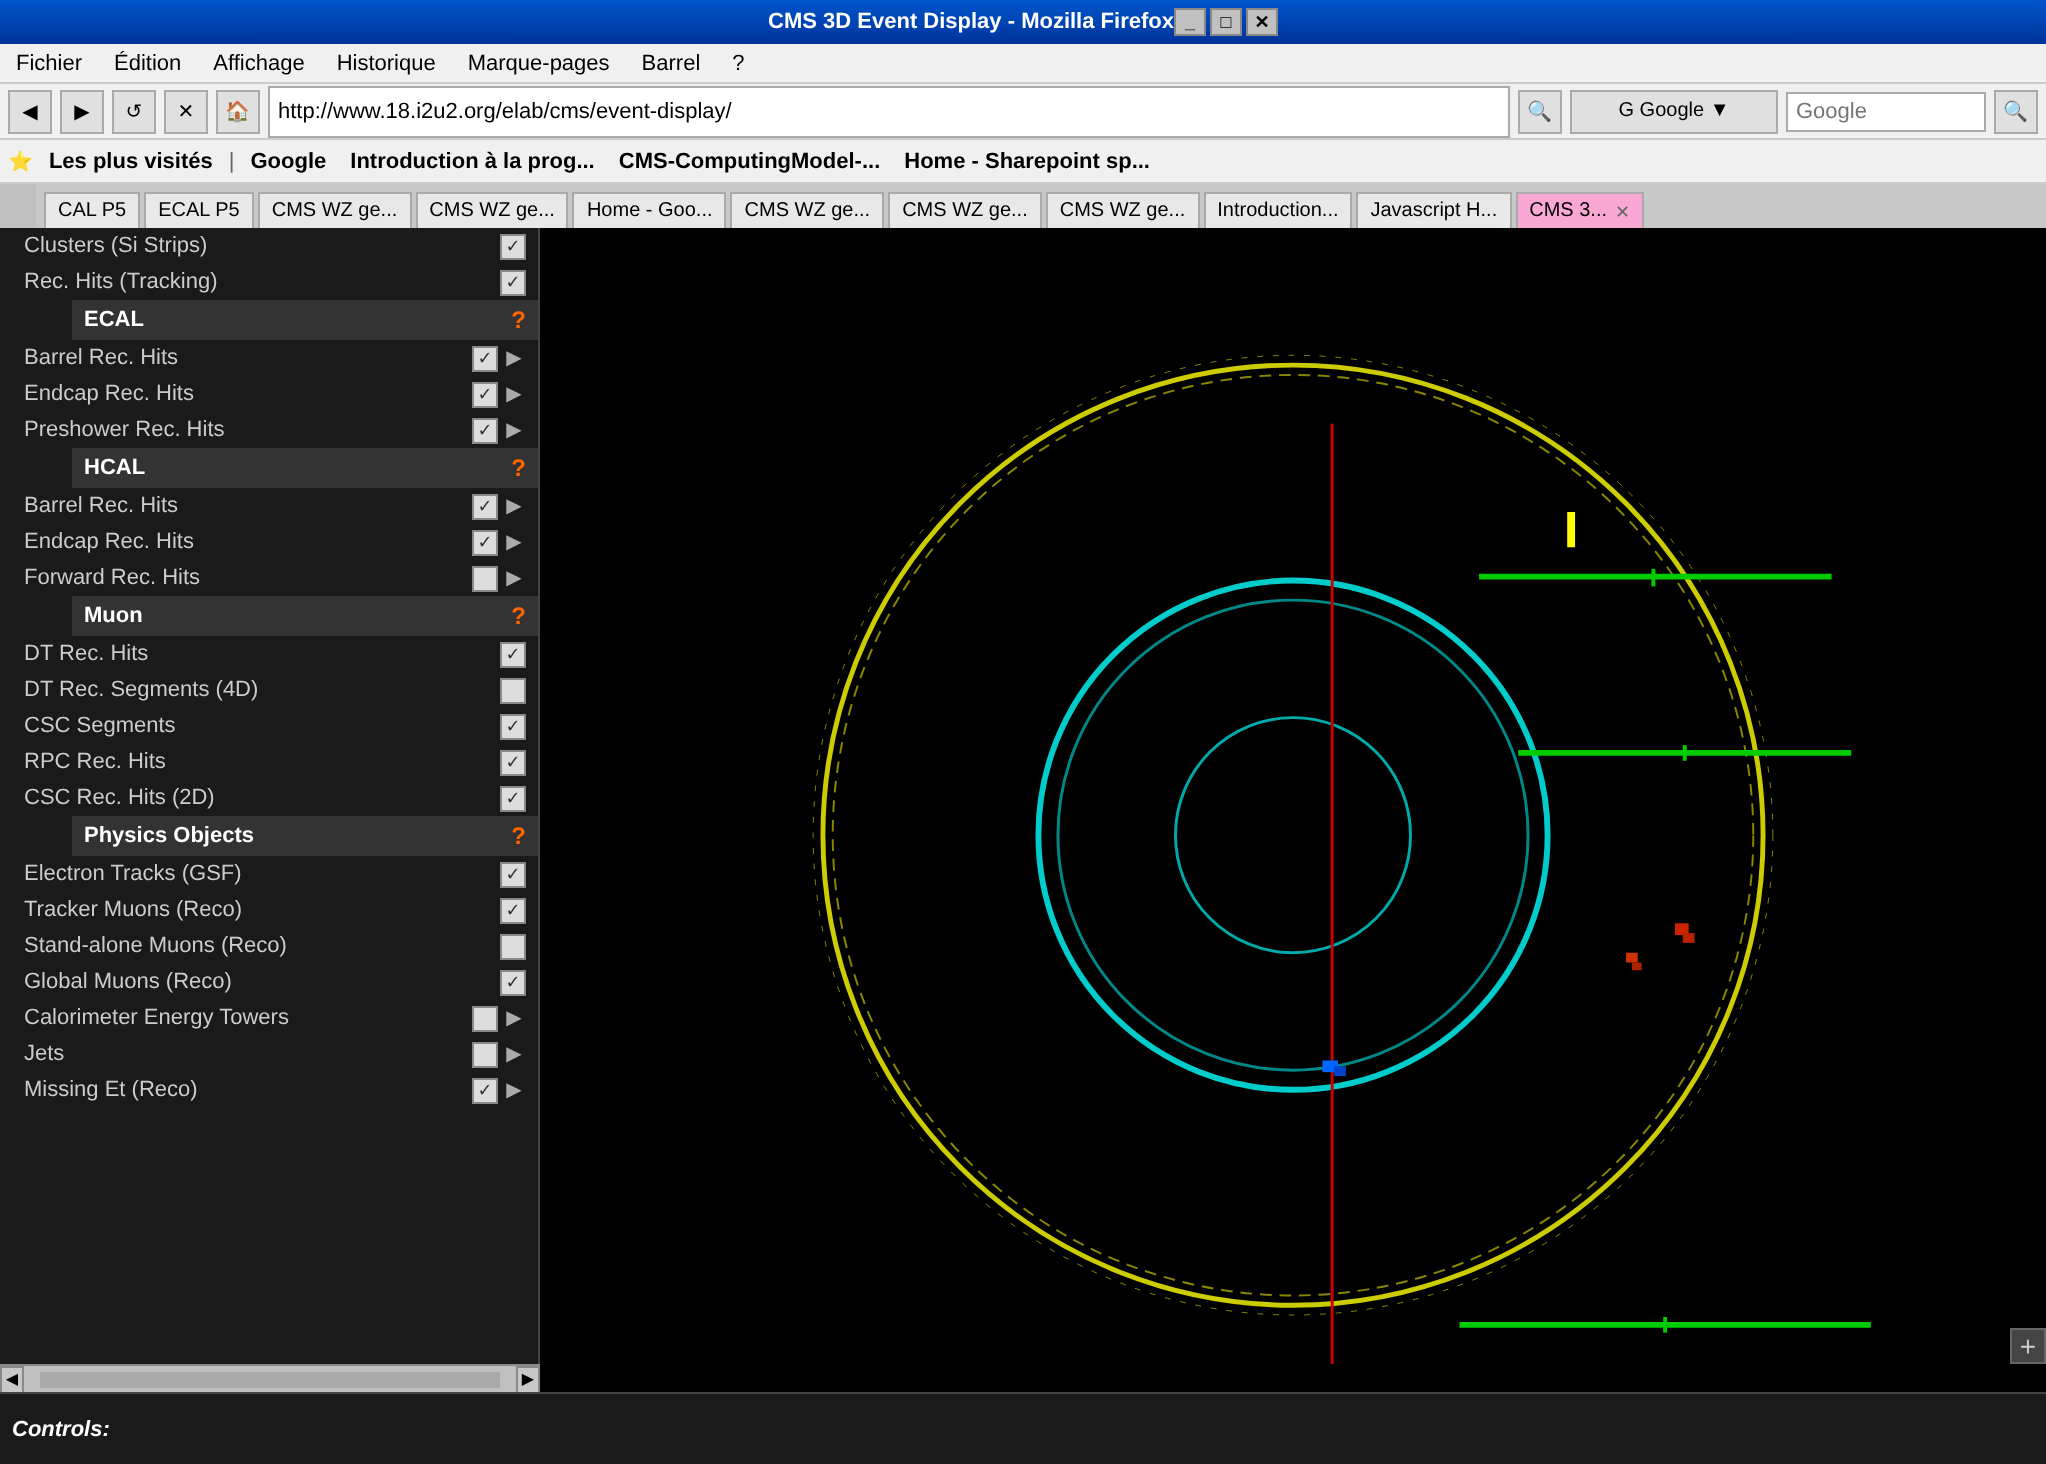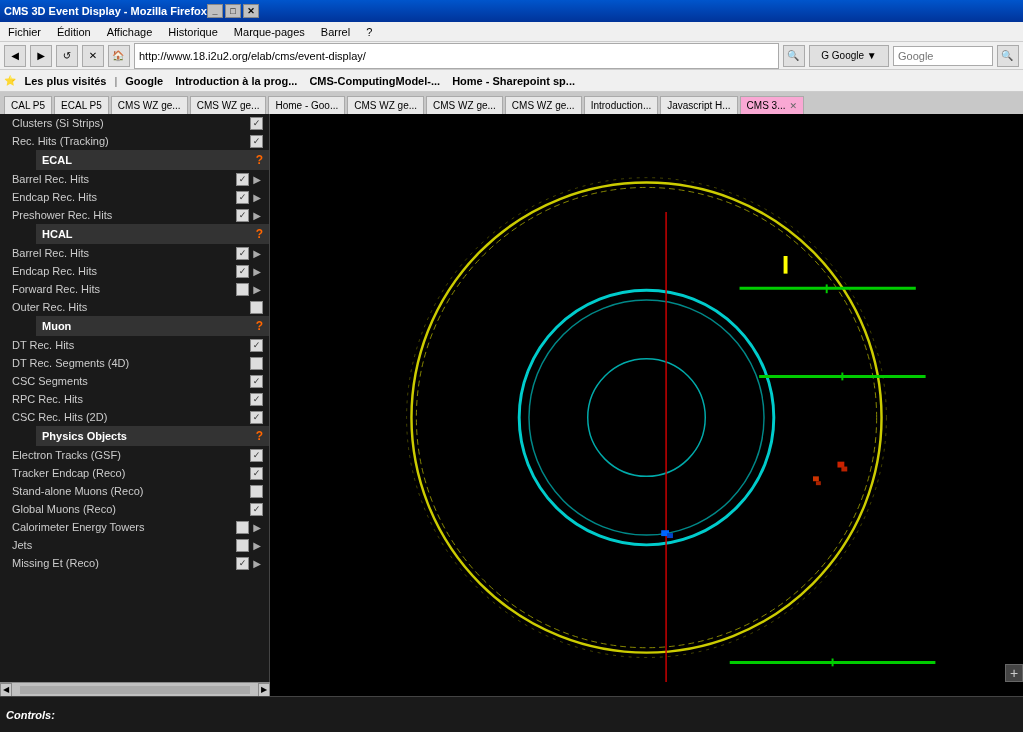--- a/index.html
+++ b/index.html
@@ -5,21 +5,21 @@
     * { margin: 0; padding: 0; box-sizing: border-box; }
     body { font-family: Arial, sans-serif; font-size: 11px; background: #c0c0c0; width: 1023px; height: 732px; overflow: hidden; }
 
     
     .title-bar {
       background: linear-gradient(to bottom, #0055cc, #003399);
       color: white;
       height: 22px;
       display: flex;
       align-items: center;
-      justify-content: flex-start;
+      justify-content: center;
       padding: 0 4px;
       font-size: 11px;
       font-weight: bold;
     }
     .title-bar-controls { display: flex; gap: 2px; }
     .title-btn { width: 16px; height: 14px; background: #c0c0c0; border: 1px solid #888; font-size: 9px; display: flex; align-items: center; justify-content: center; cursor: pointer; color: #000; }
 
     
     .menu-bar {
       background: #f0f0f0;
@@ -61,20 +61,21 @@
 
     
     .tabs-bar {
       background: #c8c8c8;
       height: 22px;
       display: flex;
       align-items: flex-end;
       padding: 0 4px;
       gap: 2px;
       overflow: hidden;
+      margin-left: 18px;
     }
     .tab {
       height: 18px;
       padding: 0 6px;
       background: #e8e8e8;
       border: 1px solid #aaa;
       border-bottom: none;
       font-size: 10px;
       cursor: pointer;
       display: flex;
@@ -248,21 +249,21 @@
 </div>
 
 <div class="nav-bar">
   <button class="nav-btn">◀</button>
   <button class="nav-btn">▶</button>
   <button class="nav-btn">↺</button>
   <button class="nav-btn">✕</button>
   <button class="nav-btn">🏠</button>
   <input class="address-bar" type="text" value="http://www.18.i2u2.org/elab/cms/event-display/" style="">
   <button class="nav-btn">🔍</button>
-  <button class="nav-btn" style="width:80px; font-size:10px;">G Google ▼</button>
+  <button class="nav-btn" style="width:104px; font-size:10px;">G Google ▼</button>
   <input class="search-box" type="text" placeholder="Google" style="">
   <button class="nav-btn">🔍</button>
 </div>
 
 <div class="bookmarks-bar">
   <span style="color:#666; font-size:10px;">⭐</span>
   <span class="bookmark-item">Les plus visités</span>
   <span style="color:#666;">|</span>
   <span class="bookmark-item">Google</span>
   <span class="bookmark-item">Introduction à la prog...</span>
@@ -369,26 +370,20 @@
           <div class="arrow-btn">▶</div>
         </div>
       </div>
       <div class="item-row">
         <span class="item-label">Forward Rec. Hits</span>
         <div class="item-controls">
           <div class="checkbox-sim"></div>
           <div class="arrow-btn">▶</div>
         </div>
       </div>
-      <div class="item-row">
-        <span class="item-label">Outer Rec. Hits</span>
-        <div class="item-controls">
-          <div class="checkbox-sim"></div>
-        </div>
-      </div>
 
       <div class="section-header">
         <span>Muon</span>
         <span class="section-question">?</span>
       </div>
       <div class="item-row">
         <span class="item-label">DT Rec. Hits</span>
         <div class="item-controls">
           <div class="checkbox-sim checked"></div>
         </div>
@@ -422,21 +417,21 @@
         <span>Physics Objects</span>
         <span class="section-question">?</span>
       </div>
       <div class="item-row">
         <span class="item-label">Electron Tracks (GSF)</span>
         <div class="item-controls">
           <div class="checkbox-sim checked"></div>
         </div>
       </div>
       <div class="item-row">
-        <span class="item-label">Tracker Endcap (Reco)</span>
+        <span class="item-label">Tracker Muons (Reco)</span>
         <div class="item-controls">
           <div class="checkbox-sim checked"></div>
         </div>
       </div>
       <div class="item-row">
         <span class="item-label">Stand-alone Muons (Reco)</span>
         <div class="item-controls">
           <div class="checkbox-sim"></div>
         </div>
       </div>

